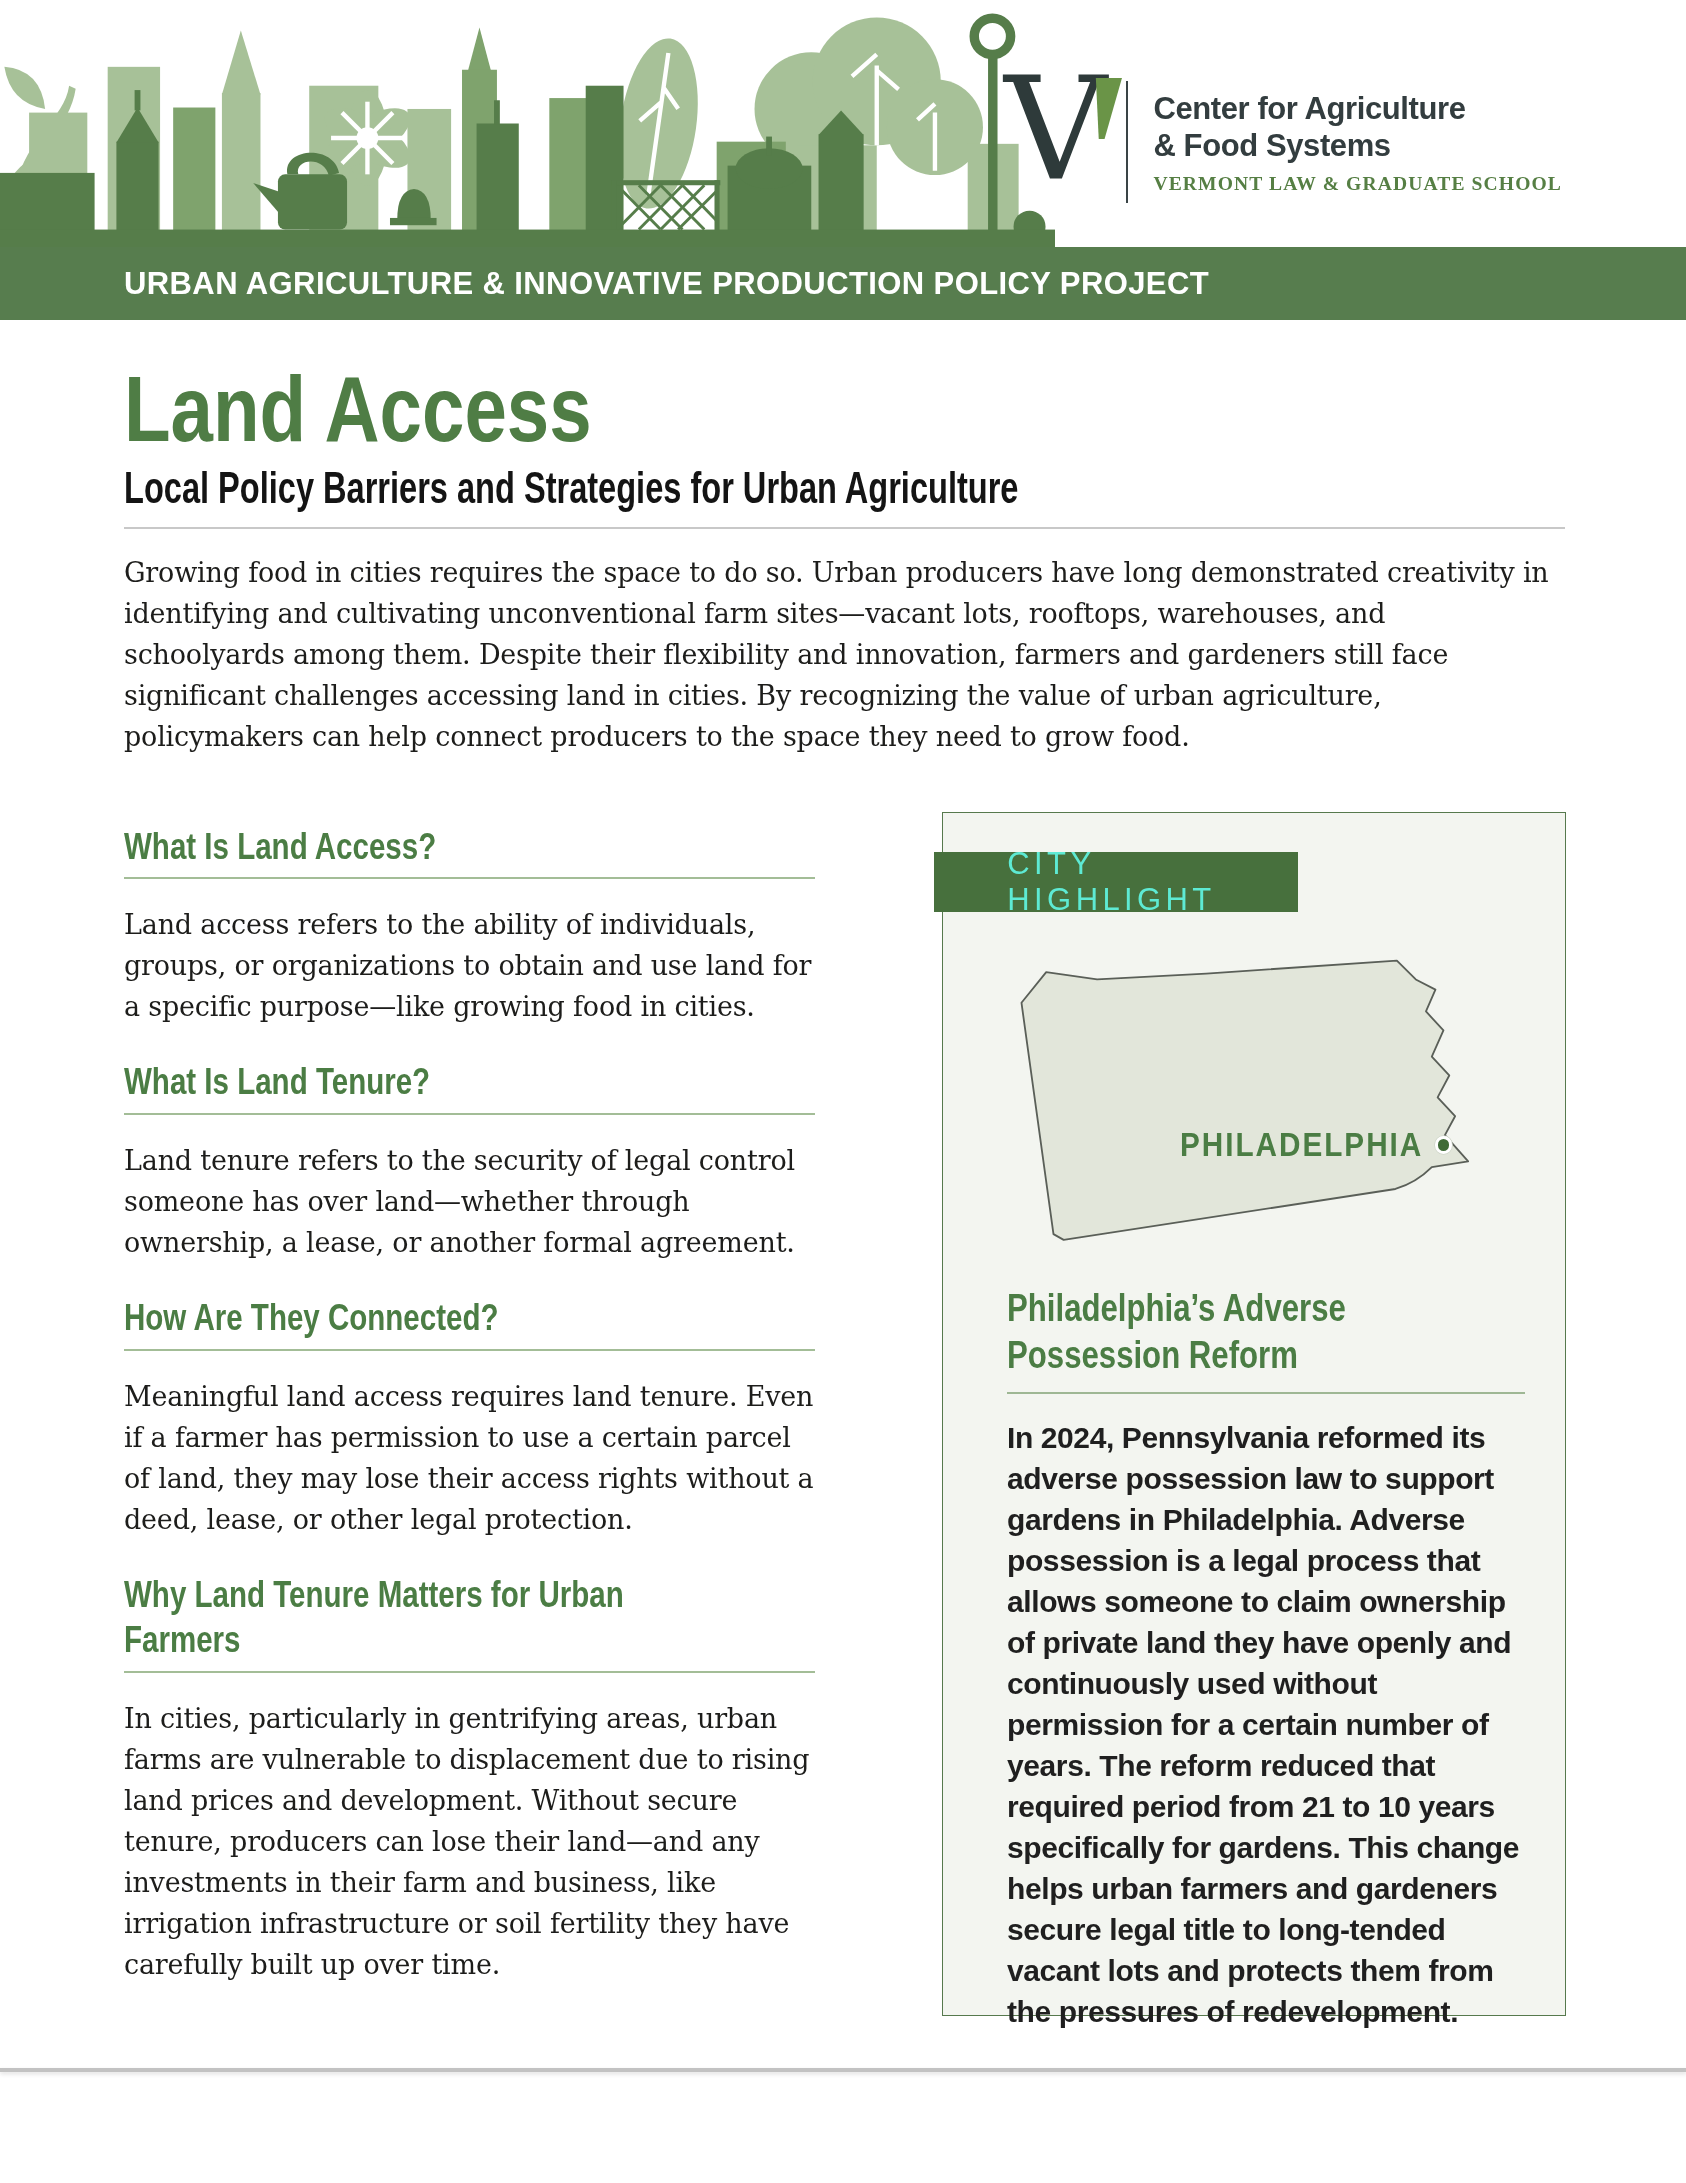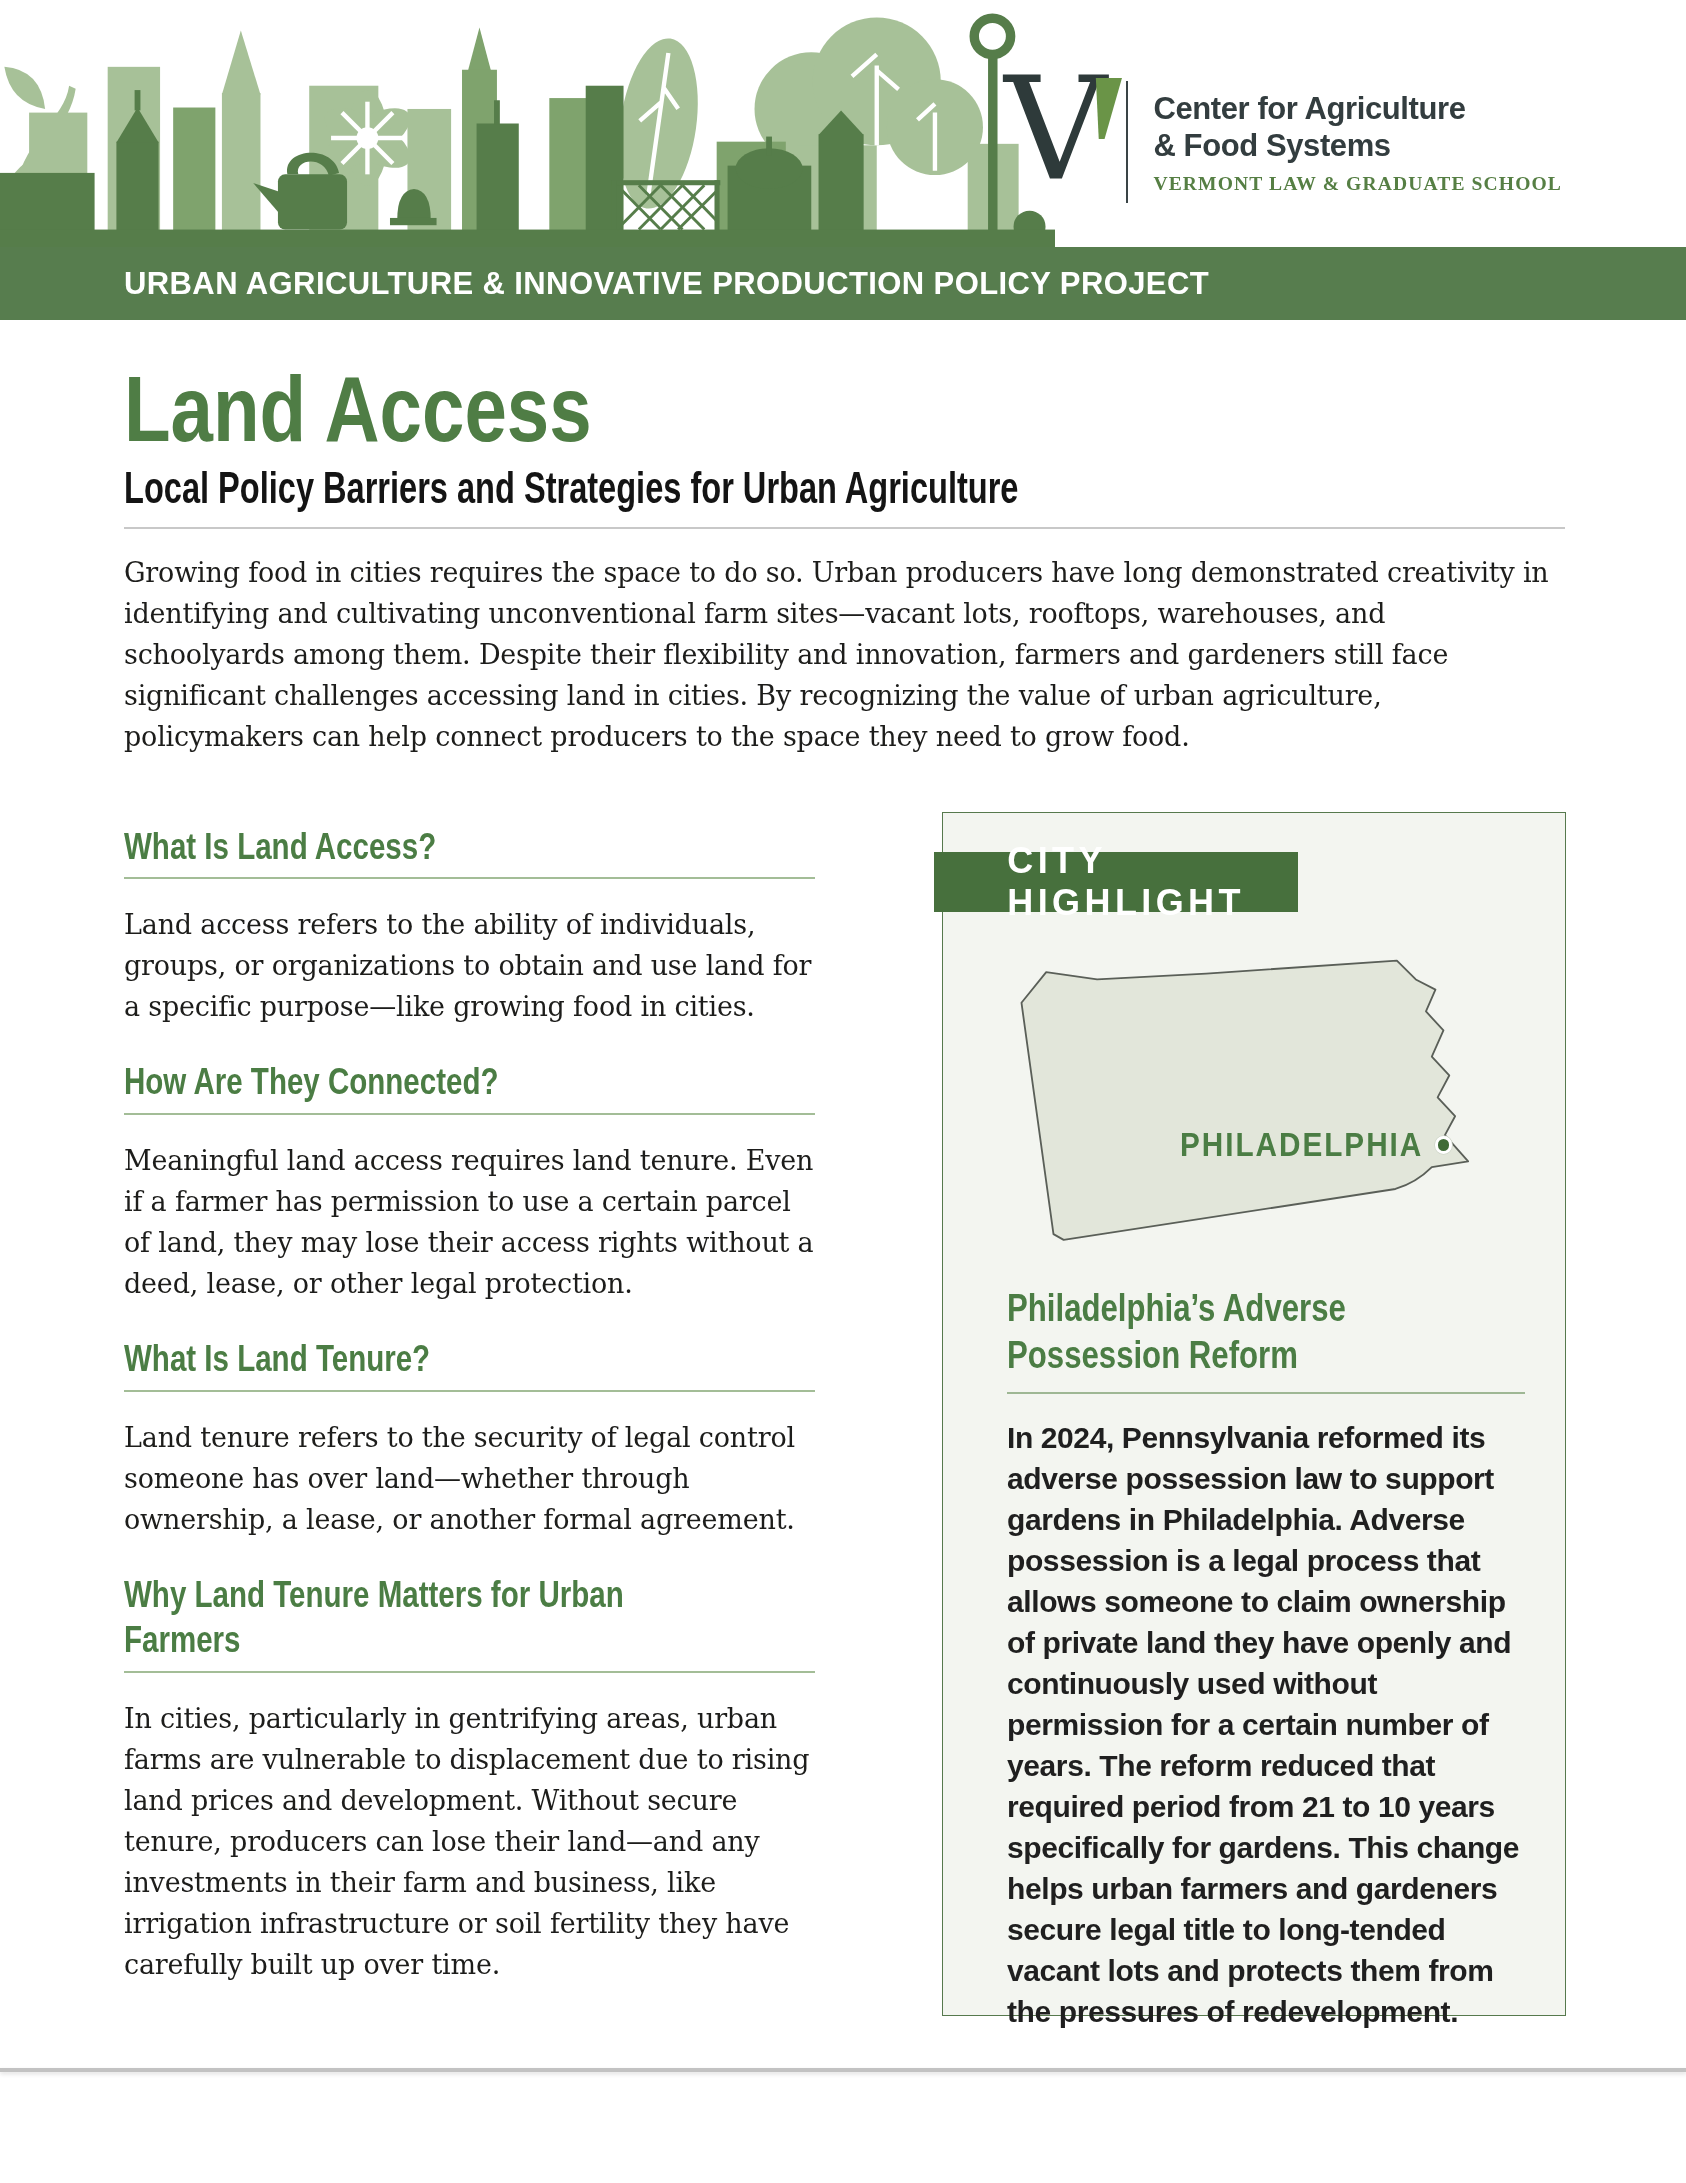--- a/index.html
+++ b/index.html
@@ -41,21 +41,21 @@
                 max-width:626px; transform:scaleX(0.82); transform-origin:0 50%; }
   .section-rule { margin-top:8.7px; height:2.2px; background:#a3bd97; }
   .section p { margin-top:25px; font-family:"DejaVu Serif", serif; font-size:27px;
                line-height:41px; color:#1d1d1b; letter-spacing:-0.2px; }
 
   
   .highlight-box { position:relative; width:624px; height:1204px; background:#f3f5f0;
                    border:1.5px solid #56794d; }
   .hl-tab { position:absolute; top:39px; left:-8.7px; width:364px; height:60px; background:#47703d;
             display:flex; align-items:center; padding-left:73px; }
-  .hl-tab-text { color:#ffffff; font-size:36px; letter-spacing:4.4px; font-weight:700; }
+  .hl-tab-text { color:#5eead4; font-size:31px; letter-spacing:4.4px; font-weight:400; }
   .map-wrap { position:absolute; top:130px; left:45px; width:502px; height:313px; }
   .pa-map { width:502px; height:313px; }
   .phila-row { position:absolute; top:183px; right:38px; display:flex; align-items:center; gap:11.6px; }
   .phila-label { color:#4b7d44; font-weight:700; font-size:33px; letter-spacing:2.2px;
                  transform:scaleX(0.9); transform-origin:100% 50%; white-space:nowrap; }
   .phila-dot { width:17.5px; height:17.5px; border-radius:50%; background:#3f6b37;
                border:3.6px solid #ffffff; box-shadow:0 0 0 0.7px #cfd6c9; }
   .hl-content { position:absolute; top:472px; left:64px; right:40px; }
   .hl-heading { color:#4b7d44; font-weight:700; font-size:38px; line-height:47px;
                 transform:scaleX(0.82); transform-origin:0 0; width:122%; }
@@ -192,28 +192,28 @@
 
   <div class="main">
 
     <div class="left-col">
       <div class="section">
         <h2>What Is Land Access?</h2>
         <div class="section-rule"></div>
         <p>Land access refers to the ability of individuals, groups, or organizations to obtain and use land for a specific purpose—like growing food in cities.</p>
       </div>
       <div class="section">
+        <h2>What Is Land Tenure?</h2>
+        <div class="section-rule"></div>
+        <p>Land tenure refers to the security of legal control someone has over land—whether through ownership, a lease, or another formal agreement.</p>
+      </div>
+      <div class="section">
         <h2>How Are They Connected?</h2>
         <div class="section-rule"></div>
         <p>Meaningful land access requires land tenure. Even if a farmer has permission to use a certain parcel of land, they may lose their access rights without a deed, lease, or other legal protection.</p>
-      </div>
-      <div class="section">
-        <h2>What Is Land Tenure?</h2>
-        <div class="section-rule"></div>
-        <p>Land tenure refers to the security of legal control someone has over land—whether through ownership, a lease, or another formal agreement.</p>
       </div>
       <div class="section">
         <h2>Why Land Tenure Matters for Urban Farmers</h2>
         <div class="section-rule"></div>
         <p>In cities, particularly in gentrifying areas, urban farms are vulnerable to displacement due to rising land prices and development. Without secure tenure, producers can lose their land—and any investments in their farm and business, like irrigation infrastructure or soil fertility they have carefully built up over time.</p>
       </div>
     </div>
 
     <div class="highlight-box">
       <div class="hl-tab">

